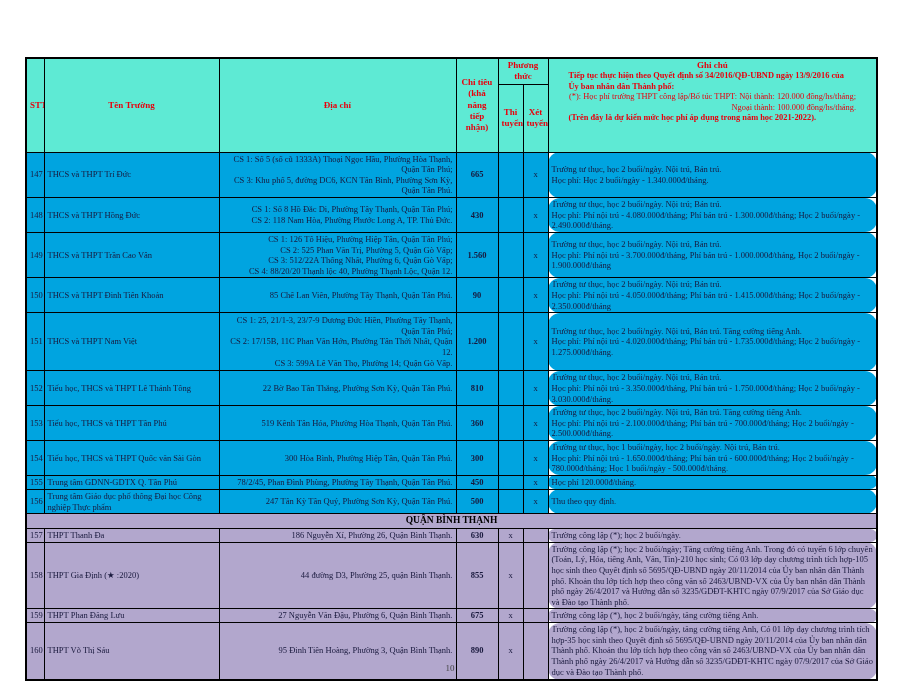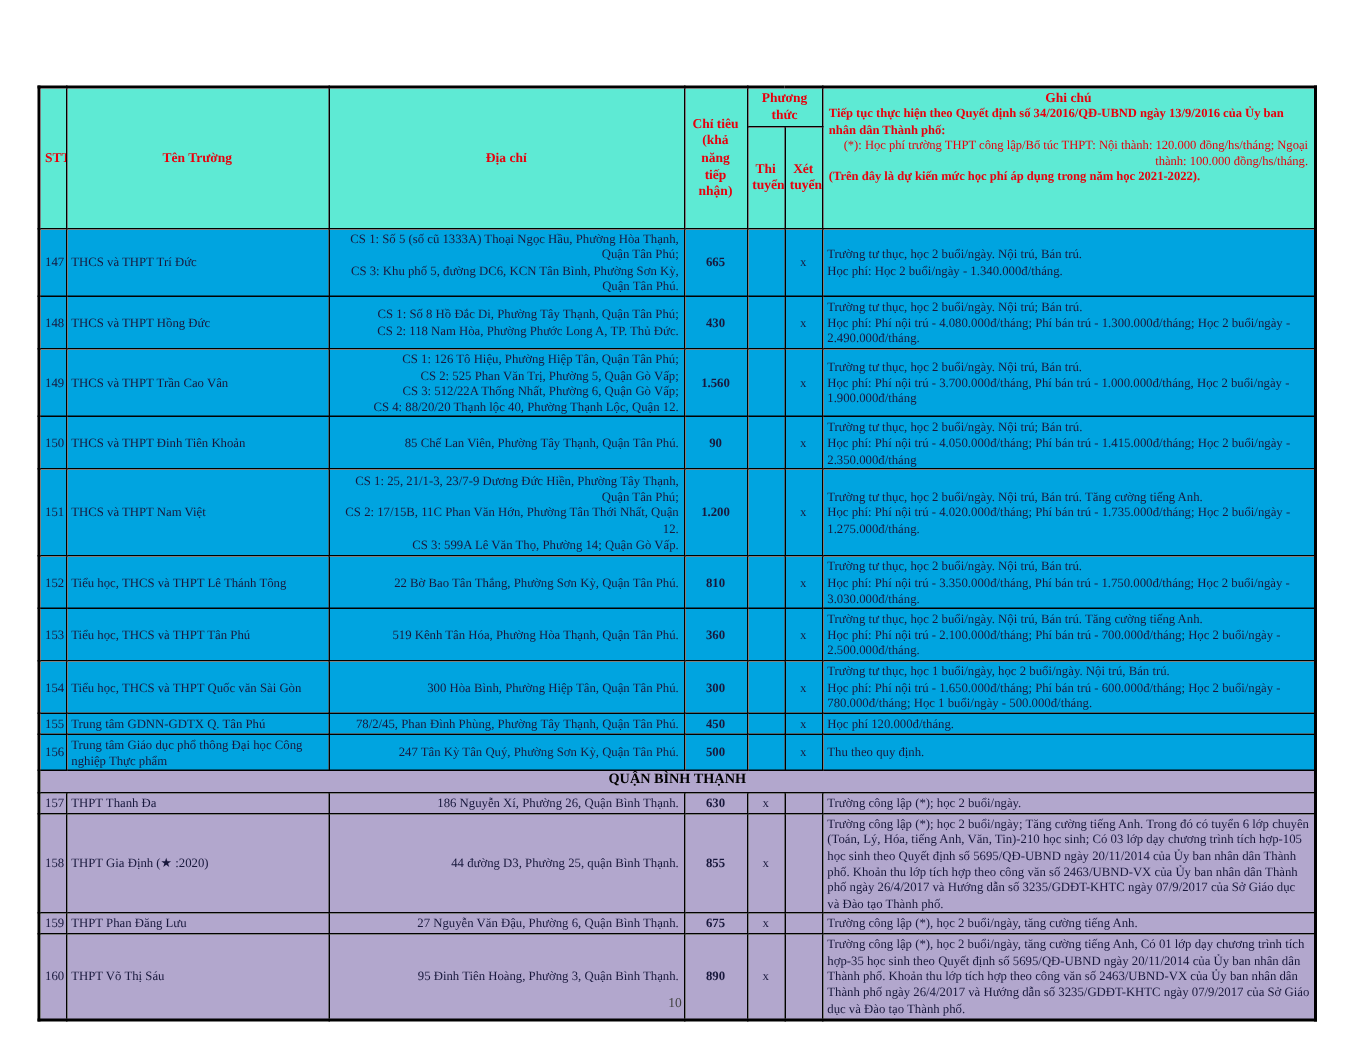--- a/index.html
+++ b/index.html
@@ -26,38 +26,38 @@
     line-height:1.25;
     overflow:hidden;
   }
   thead th {
     background:#5eead4;
     color:var(--red,#e8000d);
     font-weight:bold;
     text-align:center;
     font-size:9px;
   }
-  th.th-note { vertical-align:top; text-align:left; padding:1px 4px; }
+  th.th-note { vertical-align:top; text-align:left; padding:1px 20px; }
   .gh-title { text-align:center; font-weight:bold; font-size:9px; }
   .gh-b { font-weight:bold; font-size:8.4px; }
   .gh-n { font-weight:normal; font-size:8.4px;text-align:right; }
 
   tr.cyan td   { background:var(--cyan,#00a4e0); }
   tr.purple td { background:var(--purple,#b2a7cd); }
   tr.section td {
     background:var(--purple,#b2a7cd);
     color:#000; font-weight:bold; text-align:center; font-size:9.5px;
     padding:1px 2px;
   }
   td.c-stt   { text-align:center; }
   td.c-name  { text-align:left; }
   td.c-addr  { text-align:right; white-space:pre-line; }
   td.c-quota { text-align:center; font-weight:bold; }
   td.c-mark  { text-align:center; }
-  td.c-note  { text-align:left; white-space:pre-line; }
+  td.c-note  { text-align:left; white-space:pre-line;border-radius:12px; }
 
   .page-number {
     position:absolute; left:0; right:0; bottom:22px;
     text-align:center; font-size:9px; color:#444;margin-top:24px;
   }
 </style>
 </head>
 <body>
 
 <div class="page">

